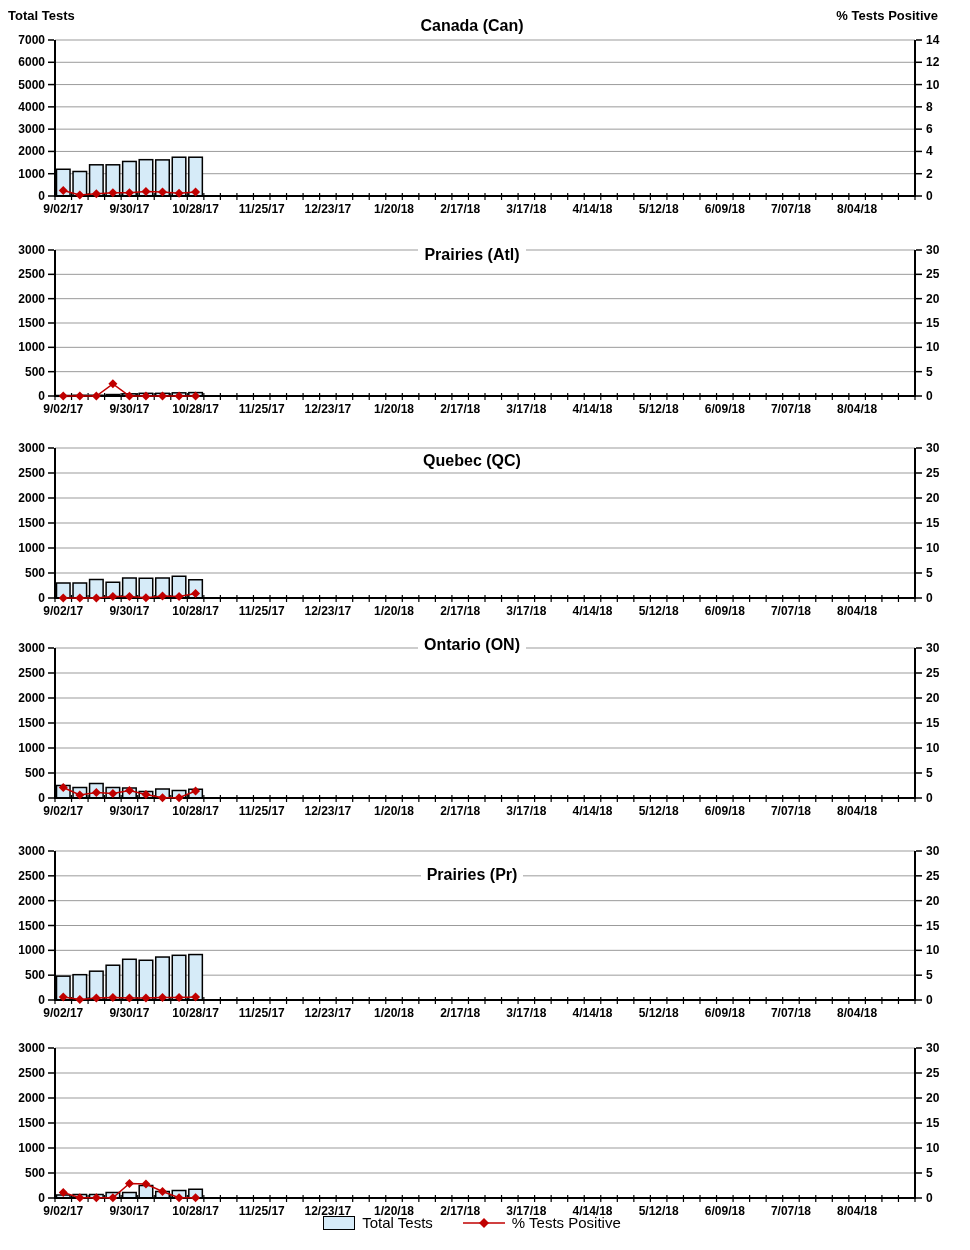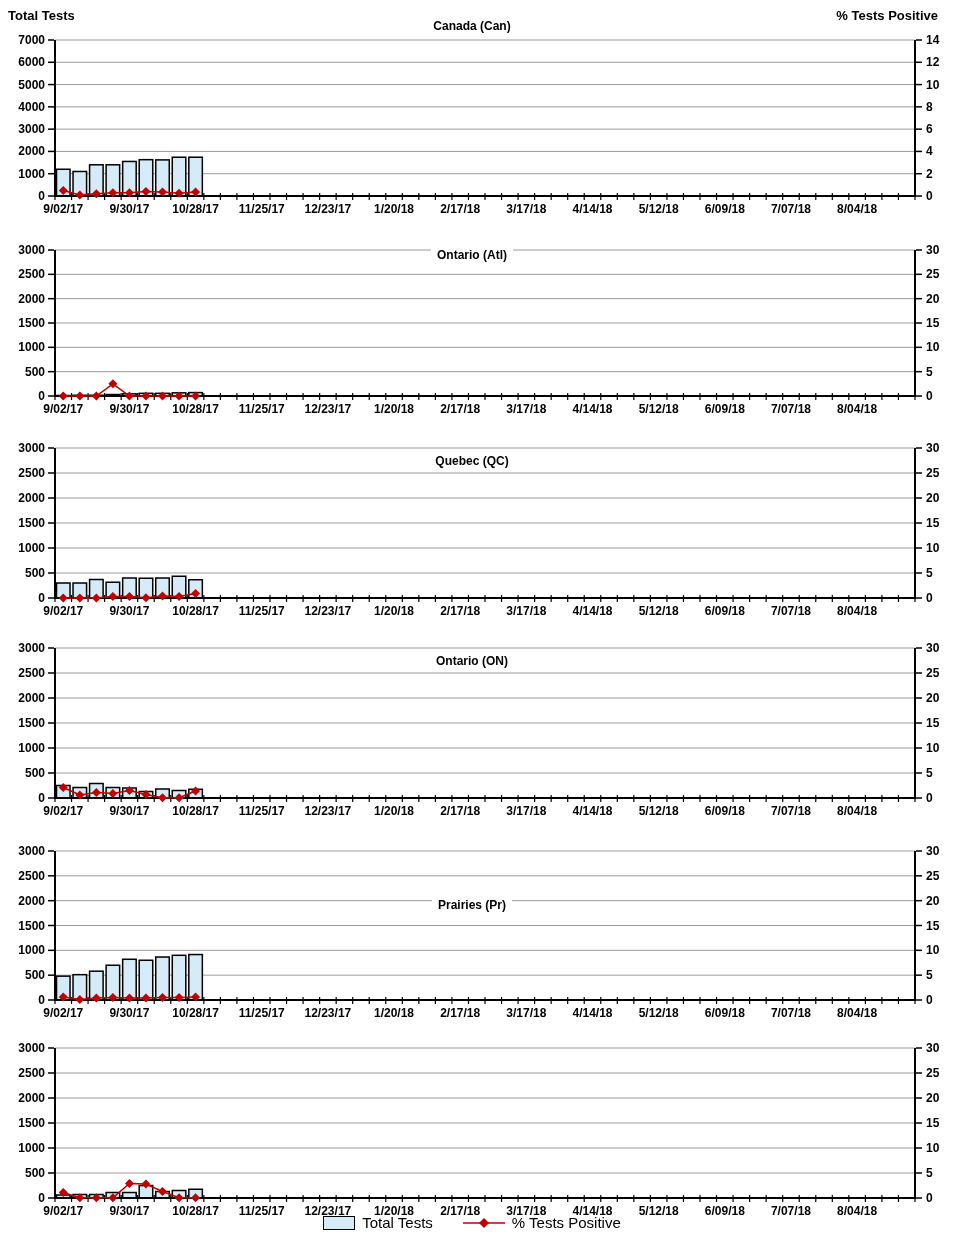--- a/index.html
+++ b/index.html
@@ -3,21 +3,21 @@
 <meta charset="utf-8">
 <style>
   html,body{margin:0;padding:0;background:#ffffff;}
   .page{position:relative;width:944px;height:1250px;background:#ffffff;
         font-family:"Liberation Sans",sans-serif;color:#000;overflow:hidden;}
   .hdr{position:absolute;top:8px;font-size:13px;font-weight:bold;white-space:nowrap;}
   .hdr-left{left:8px;}
   .hdr-right{right:6px;}
   #charts-svg{position:absolute;left:0;top:0;}
   .chart-title{position:absolute;left:0;width:100%;text-align:center;
-               font-size:12px;font-weight:bold;line-height:18px;height:18px;pointer-events:none;}
+               font-size:16px;font-weight:bold;line-height:18px;height:18px;pointer-events:none;}
   .chart-title span{background:#ffffff;padding:0 6px;}
   .legend{position:absolute;top:1214px;left:0;width:100%;display:flex;
           justify-content:center;align-items:center;gap:30px;font-size:15px;}
   .legend-item{display:flex;align-items:center;gap:7px;}
   .swatch{display:inline-block;width:30px;height:12px;background:#D6EBF8;border:1.5px solid #000;}
 </style>
 </head>
 <body>
 
 <div class="page">
@@ -758,24 +758,24 @@
       <path d="M 96.34615384615385 1193.25 L 100.84615384615385 1197.75 L 96.34615384615385 1202.25 L 91.84615384615385 1197.75 Z" fill="#C00000"></path>
       <path d="M 112.88461538461539 1193.25 L 117.38461538461539 1197.75 L 112.88461538461539 1202.25 L 108.38461538461539 1197.75 Z" fill="#C00000"></path>
       <path d="M 129.42307692307693 1179 L 133.92307692307693 1183.5 L 129.42307692307693 1188 L 124.92307692307693 1183.5 Z" fill="#C00000"></path>
       <path d="M 145.96153846153845 1179.5 L 150.46153846153845 1184 L 145.96153846153845 1188.5 L 141.46153846153845 1184 Z" fill="#C00000"></path>
       <path d="M 162.5 1187 L 167 1191.5 L 162.5 1196 L 158 1191.5 Z" fill="#C00000"></path>
       <path d="M 179.03846153846155 1193.25 L 183.53846153846155 1197.75 L 179.03846153846155 1202.25 L 174.53846153846155 1197.75 Z" fill="#C00000"></path>
       <path d="M 195.5769230769231 1193.25 L 200.0769230769231 1197.75 L 195.5769230769231 1202.25 L 191.0769230769231 1197.75 Z" fill="#C00000"></path>
     </svg>
 
   <div class="chart-title" style="top:17px"><span>Canada (Can)</span></div>
-  <div class="chart-title" style="top:246px"><span>Ontario (Atl)</span></div>
+  <div class="chart-title" style="top:246px"><span>Prairies (Atl)</span></div>
   <div class="chart-title" style="top:452px"><span>Quebec (QC)</span></div>
-  <div class="chart-title" style="top:652px"><span>Ontario (ON)</span></div>
-  <div class="chart-title" style="top:896px"><span>Prairies (Pr)</span></div>
+  <div class="chart-title" style="top:636px"><span>Ontario (ON)</span></div>
+  <div class="chart-title" style="top:866px"><span>Prairies (Pr)</span></div>
 
   <div class="legend">
     <div class="legend-item">
       <span class="swatch"></span>
       <span>Total Tests</span>
     </div>
     <div class="legend-item">
       <svg width="42" height="12">
         <line x1="0" y1="6" x2="42" y2="6" stroke="#C00000" stroke-width="1.5"></line>
         <path d="M21 1 L26 6 L21 11 L16 6 Z" fill="#C00000"></path>

